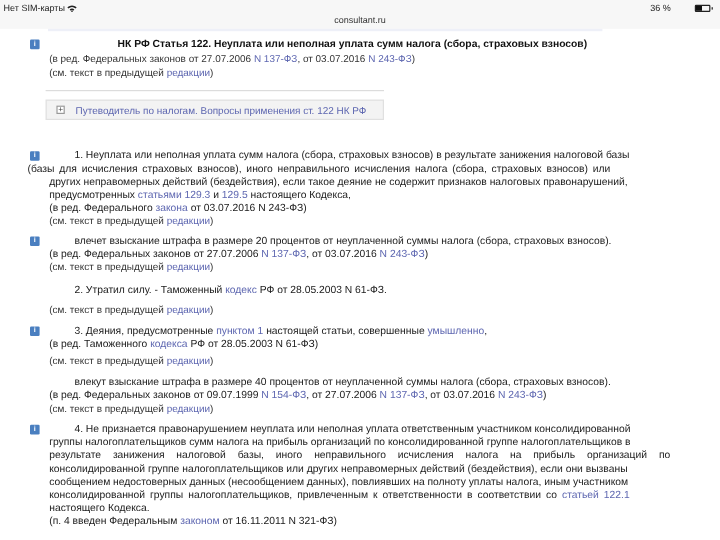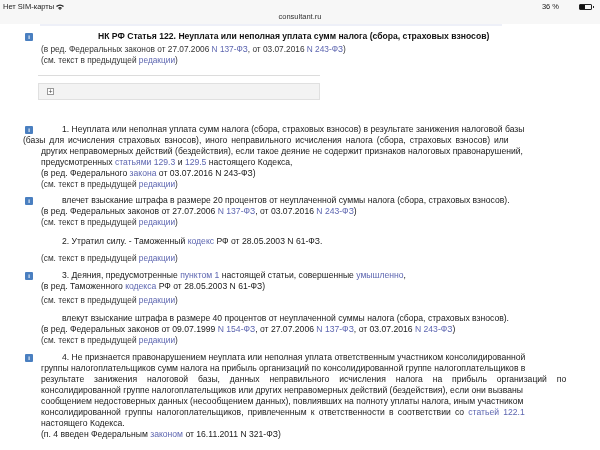--- a/index.html
+++ b/index.html
@@ -50,20 +50,21 @@
 
   <div class="info" style="top:33px;">i</div>
   <div class="line bold" style="left:62px; top:31px;padding-left:36px;">НК РФ Статья 122. Неуплата или неполная уплата сумм налога (сбора, страховых взносов)</div>
   <div class="line small" style="left:41px; top:44px;"><span>(в ред. Федеральных законов от 27.07.2006 </span><span class="link">N 137-ФЗ</span><span>, от 03.07.2016 </span><span class="link">N 243-ФЗ</span><span>)</span></div>
   <div class="line small" style="left:41px; top:55px;"><span>(см. текст в предыдущей </span><span class="link">редакции</span><span>)</span></div>
 
   <div class="sep"></div>
 
   <div class="guide">
     <div class="guide-plus">+</div>
+    <div class="guide-text">Путеводитель по налогам. Вопросы применения ст. 122 НК РФ</div>
   </div>
 
   <div class="info" style="top:126px;">i</div>
   <div class="line" style="left:62px; top:124px;">1. Неуплата или неполная уплата сумм налога (сбора, страховых взносов) в результате занижения налоговой базы</div>
   <div class="line" style="left:23px; top:135px; word-spacing:1.6px;">(базы для исчисления страховых взносов), иного неправильного исчисления налога (сбора, страховых взносов) или</div>
   <div class="line" style="left:41px; top:146px;">других неправомерных действий (бездействия), если такое деяние не содержит признаков налоговых правонарушений,</div>
   <div class="line" style="left:41px; top:157px;"><span>предусмотренных </span><span class="link">статьями 129.3</span><span> и </span><span class="link">129.5</span><span> настоящего Кодекса,</span></div>
   <div class="line" style="left:41px; top:168px;"><span>(в ред. Федерального </span><span class="link">закона</span><span> от 03.07.2016 N 243-ФЗ)</span></div>
   <div class="line small" style="left:41px; top:179px;"><span>(см. текст в предыдущей </span><span class="link">редакции</span><span>)</span></div>
 
@@ -80,20 +81,20 @@
   <div class="line" style="left:41px; top:281px;"><span>(в ред. Таможенного </span><span class="link">кодекса</span><span> РФ от 28.05.2003 N 61-ФЗ)</span></div>
   <div class="line small" style="left:41px; top:295px;"><span>(см. текст в предыдущей </span><span class="link">редакции</span><span>)</span></div>
 
   <div class="line" style="left:62px; top:313px;">влекут взыскание штрафа в размере 40 процентов от неуплаченной суммы налога (сбора, страховых взносов).</div>
   <div class="line" style="left:41px; top:324px;"><span>(в ред. Федеральных законов от 09.07.1999 </span><span class="link">N 154-ФЗ</span><span>, от 27.07.2006 </span><span class="link">N 137-ФЗ</span><span>, от 03.07.2016 </span><span class="link">N 243-ФЗ</span><span>)</span></div>
   <div class="line small" style="left:41px; top:335px;"><span>(см. текст в предыдущей </span><span class="link">редакции</span><span>)</span></div>
 
   <div class="info" style="top:354px;">i</div>
   <div class="line" style="left:62px; top:352px;">4. Не признается правонарушением неуплата или неполная уплата ответственным участником консолидированной</div>
   <div class="line" style="left:41px; top:363px;">группы налогоплательщиков сумм налога на прибыль организаций по консолидированной группе налогоплательщиков в</div>
-  <div class="line" style="left:41px; top:374px; word-spacing:7.5px;">результате занижения налоговой базы, данных неправильного исчисления налога на прибыль организаций по</div>
+  <div class="line" style="left:41px; top:374px; word-spacing:7.5px;">результате занижения налоговой базы, иного неправильного исчисления налога на прибыль организаций по</div>
   <div class="line" style="left:41px; top:385px;">консолидированной группе налогоплательщиков или других неправомерных действий (бездействия), если они вызваны</div>
   <div class="line" style="left:41px; top:396px;">сообщением недостоверных данных (несообщением данных), повлиявших на полноту уплаты налога, иным участником</div>
   <div class="line" style="left:41px; top:407px; word-spacing:1.8px;"><span>консолидированной группы налогоплательщиков, привлеченным к ответственности в соответствии со </span><span class="link">статьей 122.1</span></div>
   <div class="line" style="left:41px; top:418px;">настоящего Кодекса.</div>
   <div class="line" style="left:41px; top:429px;"><span>(п. 4 введен Федеральным </span><span class="link">законом</span><span> от 16.11.2011 N 321-ФЗ)</span></div>
 
 </div>
 
 </body></html>

